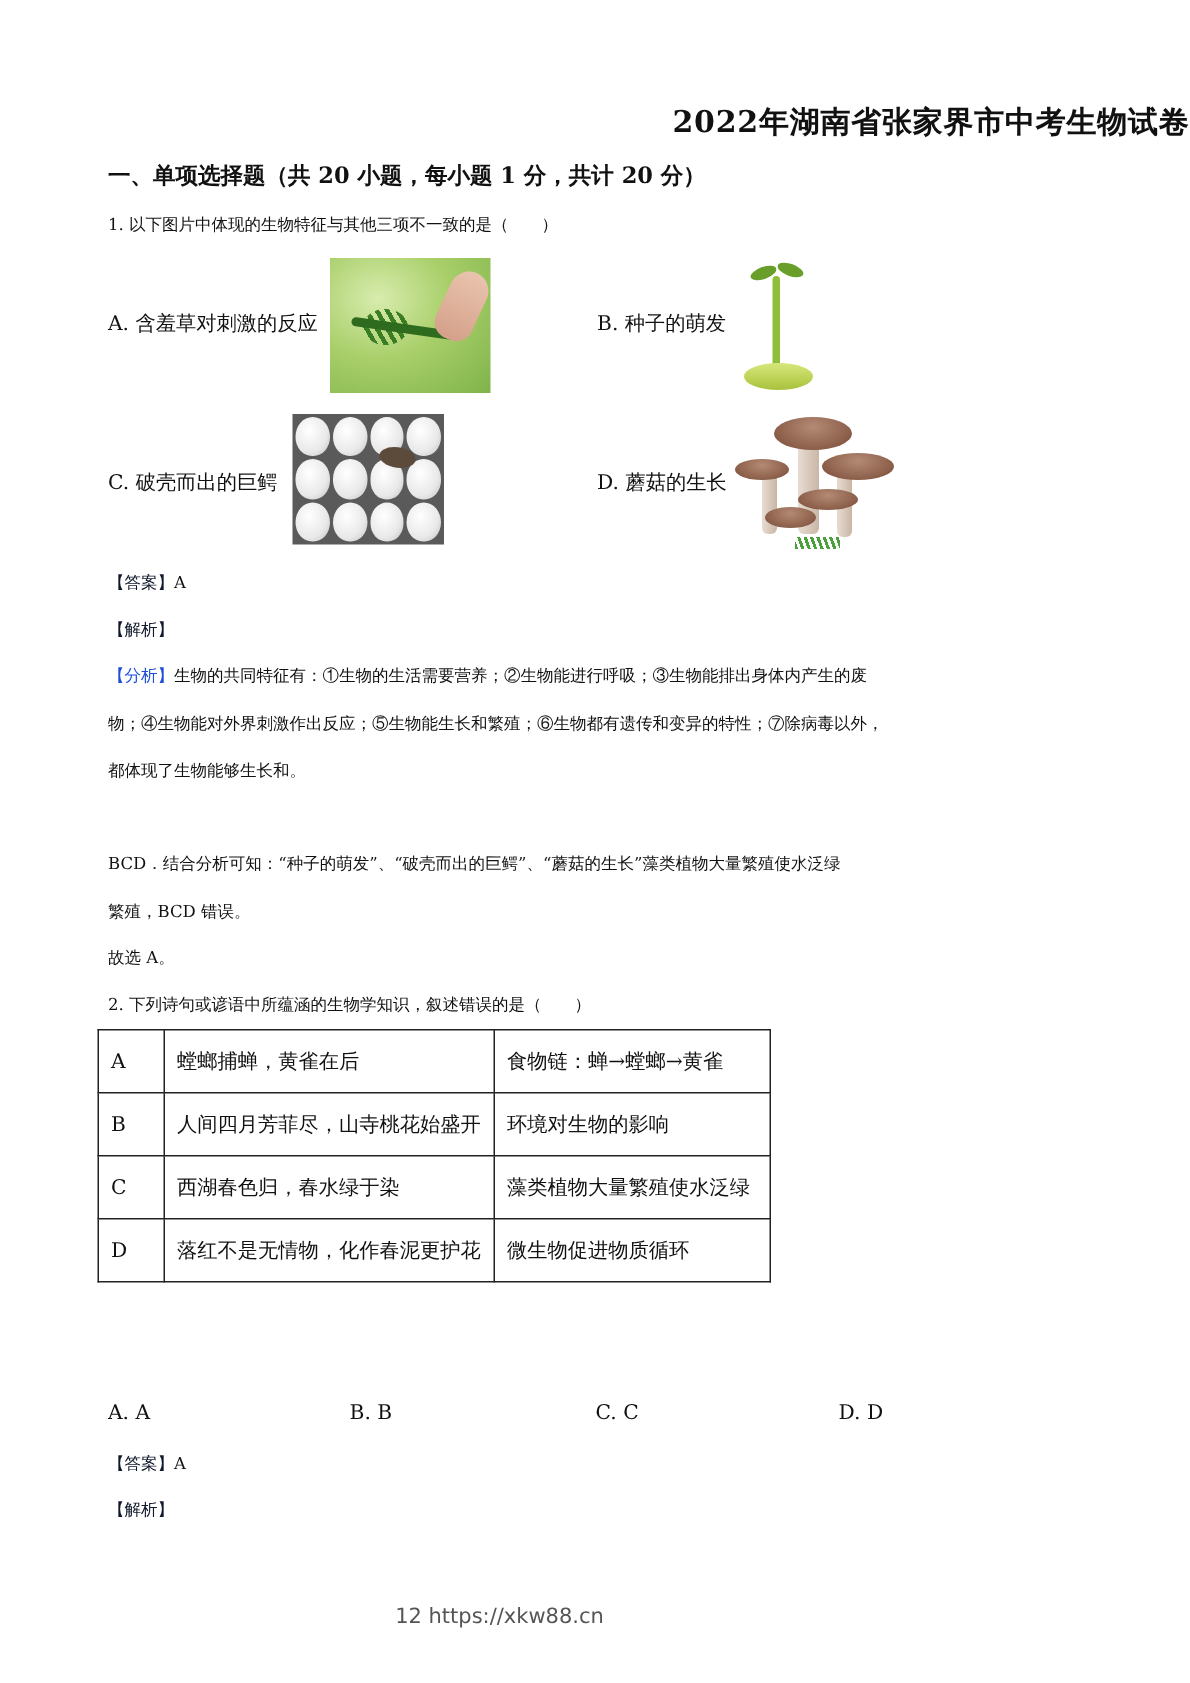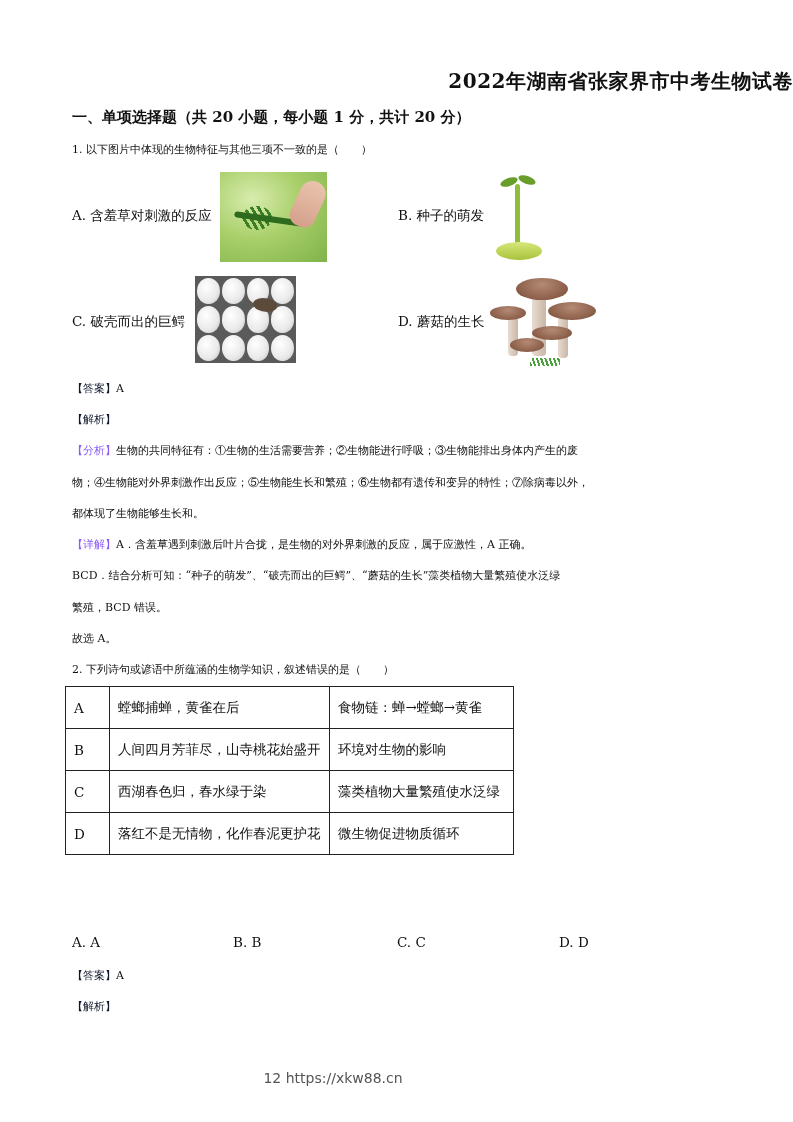--- a/index.html
+++ b/index.html
@@ -42,21 +42,21 @@
       position: absolute;
       left: 72px;
       font-size: 11px;
       line-height: 20px;
       white-space: nowrap;
     }
     .tag {
       color: #0f172a;
     }
     .tag-dark {
-      color: #8b5cf6;
+      color: #1d4ed8;
     }
     .option-label {
       position: absolute;
       font-size: 13.5px;
       white-space: nowrap;
     }
     .pic {
       position: absolute;
       overflow: hidden;
     }
@@ -250,23 +250,20 @@
   <div class="line" style="top:410px;">
     <span class="tag">【解析】</span>
   </div>
 
   <div class="line" style="top:441px;">
     <span class="tag-dark">【分析】</span><span>生物的共同特征有：①生物的生活需要营养；②生物能进行呼吸；③生物能排出身体内产生的废</span>
   </div>
   <div class="line" style="top:473px;">物；④生物能对外界刺激作出反应；⑤生物能生长和繁殖；⑥生物都有遗传和变异的特性；⑦除病毒以外，</div>
   <div class="line" style="top:504px;">都体现了生物能够生长和。</div>
 
-  <div class="line" style="top:535px;">
-    <span class="tag-dark">【详解】</span><span>A．含羞草遇到刺激后叶片合拢，是生物的对外界刺激的反应，属于应激性，A 正确。</span>
-  </div>
   <div class="line" style="top:566px;">BCD．结合分析可知：“种子的萌发”、“破壳而出的巨鳄”、“蘑菇的生长”藻类植物大量繁殖使水泛绿</div>
   <div class="line" style="top:598px;">繁殖，BCD 错误。</div>
   <div class="line" style="top:629px;">故选 A。</div>
 
   <div class="line" style="top:660px;">2. 下列诗句或谚语中所蕴涵的生物学知识，叙述错误的是（　　）</div>
 
   <table class="q-table">
     <tbody>
     <tr>
       <td class="c1">A</td>

